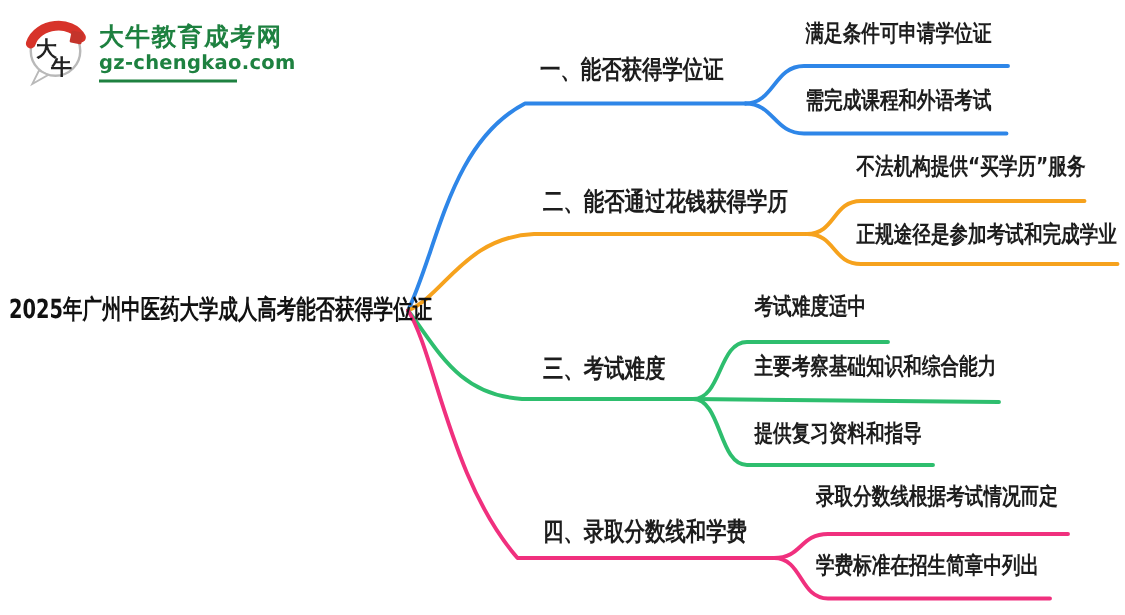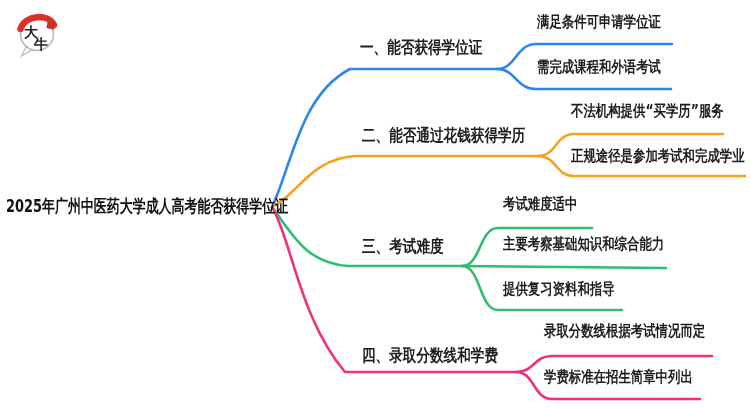--- a/index.html
+++ b/index.html
@@ -60,20 +60,25 @@
 
   <div class="logo">
     <svg class="logo-icon" viewBox="0 0 46 52">
       <circle cx="21" cy="26" r="16.5" fill="#ffffff" stroke="#b9b9b9" stroke-width="1.6"></circle>
       <path d="M10,39 L5.5,48 L16,42 Z" fill="#ffffff" stroke="#b9b9b9" stroke-width="1.2"></path>
       <path d="M4.5,21 C9,7 32,5 38,17" stroke="#D7332A" stroke-width="6.5" fill="none" stroke-linecap="round"></path>
       <rect x="31" y="13" width="8" height="8" rx="1" fill="#C4342B" transform="rotate(12 35 17)"></rect>
       <text x="8" y="29" font-size="14" font-weight="bold" fill="#222" font-family="DejaVu Sans, sans-serif">大</text>
       <text x="18" y="41" font-size="14" font-weight="bold" fill="#222" font-family="DejaVu Sans, sans-serif">牛</text>
     </svg>
+    <div class="logo-txt">
+      <div class="logo-title">大牛教育成考网</div>
+      <div class="logo-domain">gz-chengkao.com</div>
+      <div class="logo-underline"></div>
+    </div>
   </div>
 
   <div class="root-node">2025年广州中医药大学成人高考能否获得学位证</div>
 
   <div class="node branch-t" style="left:360px; top:38px;">一、能否获得学位证</div>
   <div class="node leaf-t" style="left:537px; top:14px;">满足条件可申请学位证</div>
   <div class="node leaf-t" style="left:537px; top:59px;">需完成课程和外语考试</div>
 
   <div class="node branch-t" style="left:362px; top:126px;">二、能否通过花钱获得学历</div>
   <div class="node leaf-t" style="left:571px; top:103px;">不法机构提供“买学历”服务</div>

